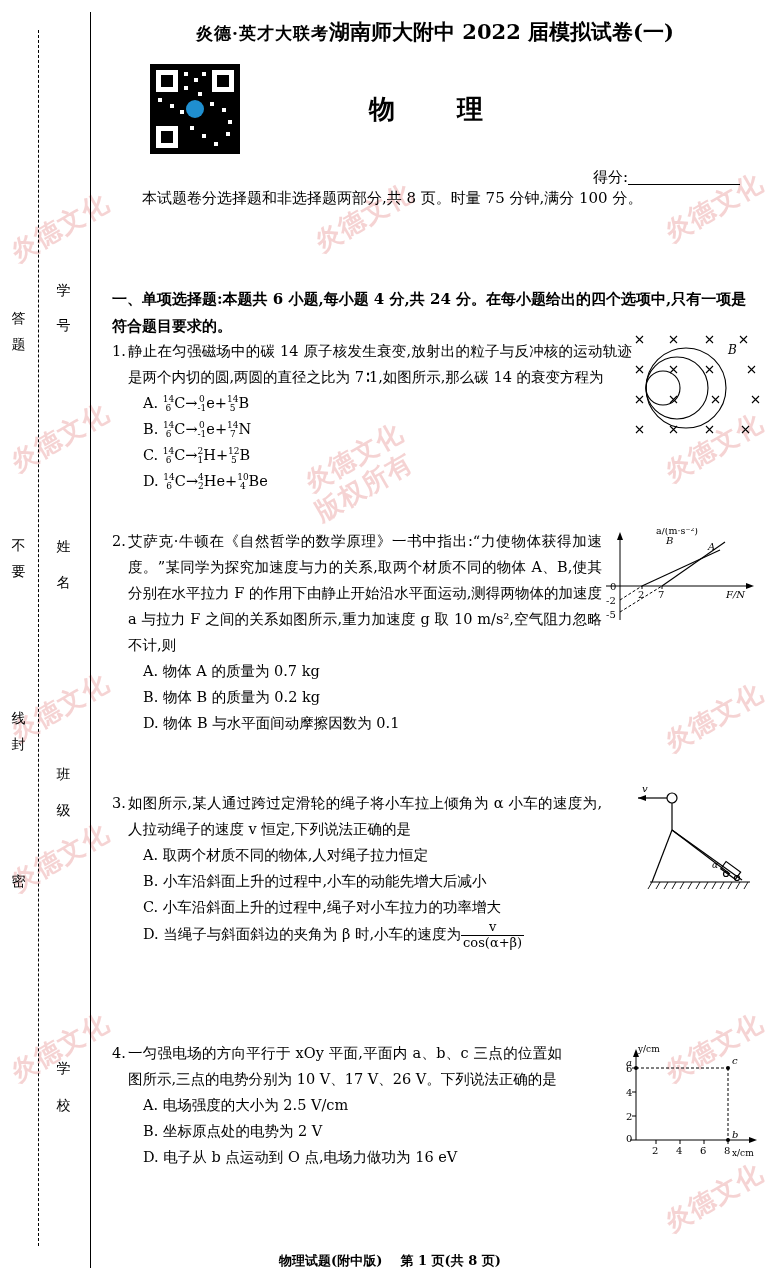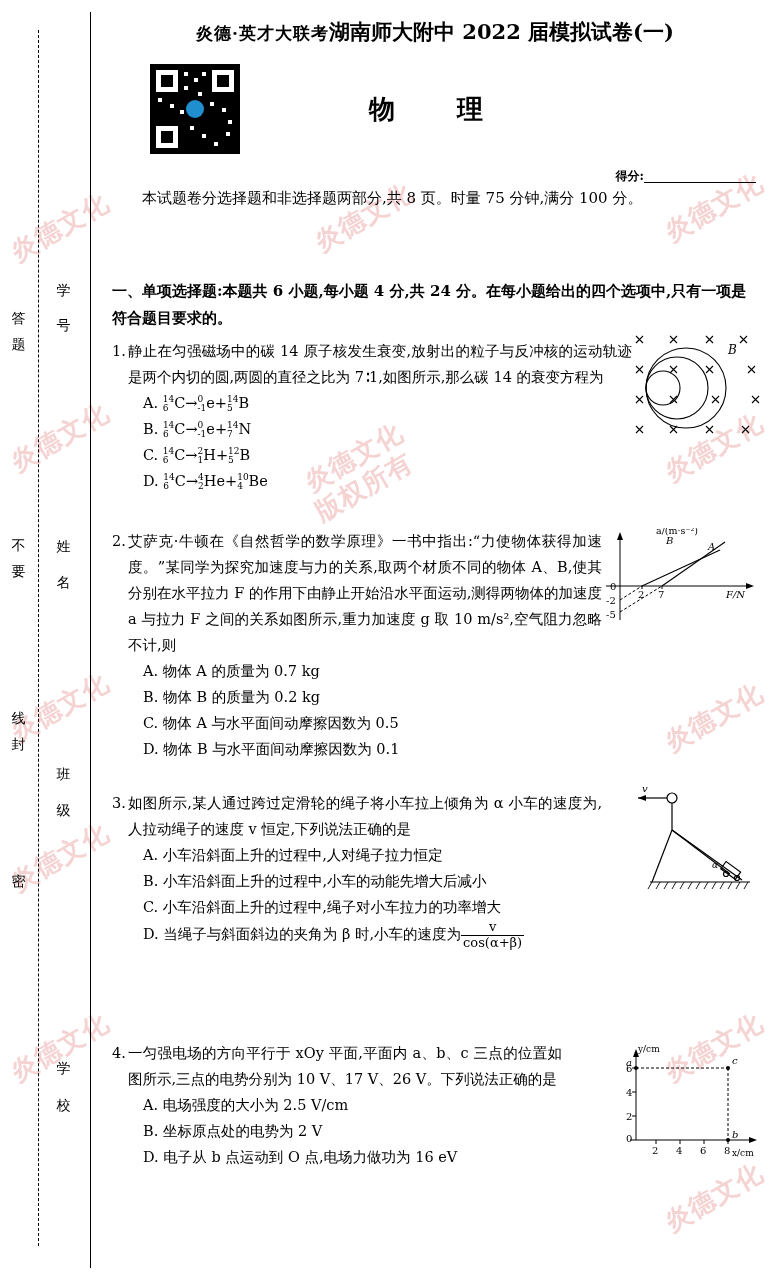--- a/index.html
+++ b/index.html
@@ -111,24 +111,24 @@
     border-radius: 50%;
     background: #1f8fd0;
   }
   .qr .pat {
     position: absolute;
     background: #fff;
   }
 
   .score {
     position: absolute;
-    right: 24px;
+    right: 40px;
     top: 168px;
-    font-size: 12px;
-    font-weight: bold;
+    font-size: 15px;
+    font-weight: normal;
   }
   .score .line {
     display: inline-block;
     width: 112px;
     border-bottom: 1px solid #000;
     vertical-align: -3px;
   }
 
   .intro {
     position: absolute;
@@ -137,21 +137,21 @@
     width: 640px;
     font-size: 15px;
     line-height: 30px;
     text-indent: 2em;
     text-align: justify;
   }
 
   .sec-head {
     position: absolute;
     left: 112px;
-    top: 278px;
+    top: 286px;
     width: 640px;
     font-size: 15px;
     font-weight: bold;
     line-height: 27px;
   }
 
   
   .q {
     position: absolute;
     left: 112px;
@@ -164,21 +164,21 @@
   .opt { display: block; padding-left: 31px; }
   .frac {
     display: inline-block;
     vertical-align: -0.6em;
     text-align: center;
     font-size: 13px;
     line-height: 1.15;
   }
   .frac .n { display: block; border-bottom: 1px solid #000; padding: 0 2px; }
   .frac .d { display: block; padding: 0 2px; }
-  .iso { display: inline-block; vertical-align: middle; font-size: 9px; line-height: 1.05; text-align: left; margin-right: 0px;}
+  .iso { display: inline-block; vertical-align: middle; font-size: 9px; line-height: 1.05; text-align: center; margin-right: 0px;}
   .iso .sup { display: block; }
   .iso .sub { display: block; }
 
   
   .fig { position: absolute; }
 
   
   .footer {
     position: absolute;
     left: 0;
@@ -307,21 +307,20 @@
       <circle cx="33" cy="60" r="17" fill="none"></circle>
     </g>
     <text x="98" y="26" font-family="DejaVu Serif, serif" font-size="12" font-style="italic">B</text>
   </svg>
 
   <div class="q" style="top:528px; width:490px;">
     <span class="num">2.</span>
     <span class="body">艾萨克·牛顿在《自然哲学的数学原理》一书中指出:“力使物体获得加速度。”某同学为探究加速度与力的关系,取两个材质不同的物体 A、B,使其分别在水平拉力 F 的作用下由静止开始沿水平面运动,测得两物体的加速度 a 与拉力 F 之间的关系如图所示,重力加速度 g 取 10 m/s²,空气阻力忽略不计,则</span>
     <span class="opt"><span>A.</span> <span>物体 A 的质量为 0.7 kg</span></span>
     <span class="opt"><span>B.</span> <span>物体 B 的质量为 0.2 kg</span></span>
-    <span class="opt"><span>C.</span> <span>物体 A 与水平面间动摩擦因数为 0.5</span></span>
     <span class="opt"><span>D.</span> <span>物体 B 与水平面间动摩擦因数为 0.1</span></span>
   </div>
 
   <svg class="fig" style="left:600px; top:528px;" width="170" height="112">
     <g stroke="#000" stroke-width="1" fill="none">
       <line x1="20" y1="8" x2="20" y2="92"></line>
       <line x1="20" y1="8" x2="20" y2="8"></line>
       <line x1="6" y1="58" x2="150" y2="58"></line>
       <polygon points="20,4 17,12 23,12" fill="#000" stroke="none"></polygon>
       <polygon points="154,58 146,55 146,61" fill="#000" stroke="none"></polygon>
@@ -341,21 +340,21 @@
       <text x="6" y="76">-2</text>
       <text x="6" y="90">-5</text>
       <text x="38" y="70">2</text>
       <text x="58" y="70">7</text>
     </g>
   </svg>
 
   <div class="q" style="top:790px; width:490px;">
     <span class="num">3.</span>
     <span class="body">如图所示,某人通过跨过定滑轮的绳子将小车拉上倾角为 α 小车的速度为,人拉动绳子的速度 v 恒定,下列说法正确的是</span>
-    <span class="opt"><span>A.</span> <span>小车沿斜面上升的过程中,人对绳子拉力恒定</span></span>
+    <span class="opt"><span>A.</span> <span>取两个材质不同的物体,人对绳子拉力恒定</span></span>
     <span class="opt"><span>B.</span> <span>小车沿斜面上升的过程中,小车的动能先增大后减小</span></span>
     <span class="opt"><span>C.</span> <span>小车沿斜面上升的过程中,绳子对小车拉力的功率增大</span></span>
     <span class="opt"><span>D.</span> <span>当绳子与斜面斜边的夹角为 β 时,小车的速度为</span><span class="frac"><span class="n">v</span><span class="d">cos(α+β)</span></span></span>
   </div>
 
   <svg class="fig" style="left:590px; top:782px;" width="180" height="128">
     <g stroke="#000" stroke-width="1.2" fill="none">
       <circle cx="82" cy="16" r="5"></circle>
       <line x1="48" y1="16" x2="77" y2="16"></line>
       <polygon points="48,16 56,13 56,19" fill="#000" stroke="none"></polygon>
@@ -428,14 +427,17 @@
       <text x="40" y="110">2</text>
       <text x="64" y="110">4</text>
       <text x="88" y="110">6</text>
       <text x="112" y="110">8</text>
       <text x="14" y="22" font-style="italic">a</text>
       <text x="120" y="20" font-style="italic">c</text>
       <text x="120" y="94" font-style="italic">b</text>
     </g>
   </svg>
 
+  <div class="footer">
+    <span>物理试题(附中版)</span><span class="sp"></span><span>第 1 页(共 8 页)</span>
+  </div>
 
 </div>
 
 </body></html>

